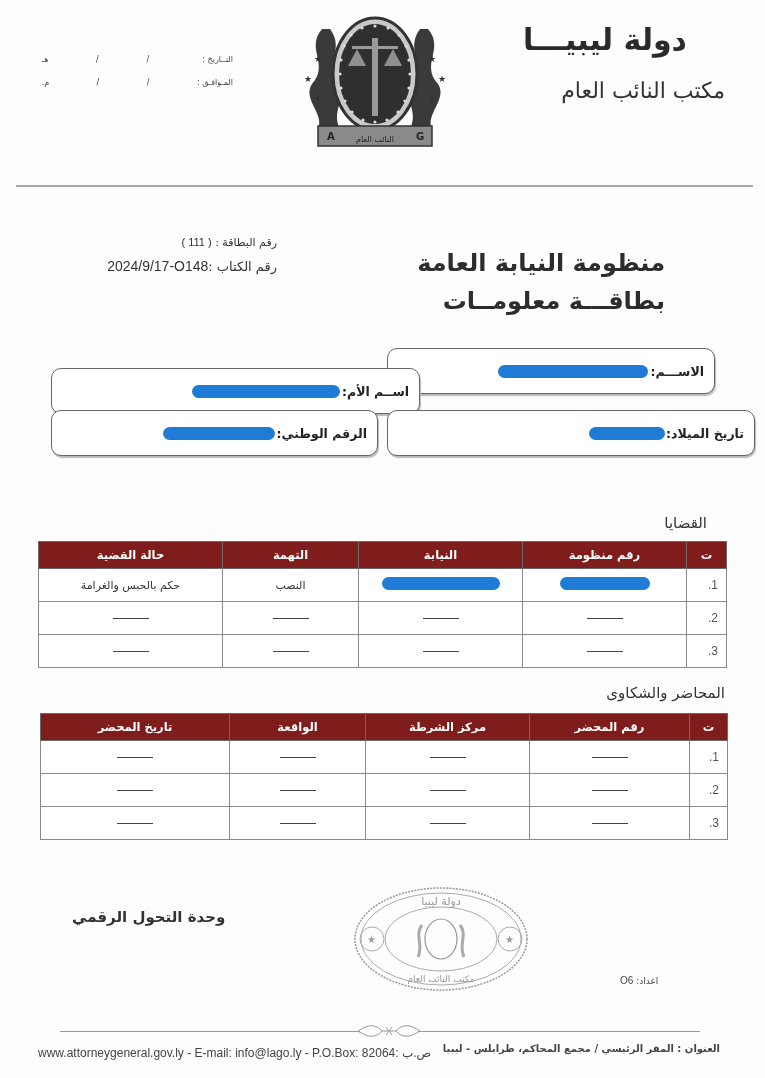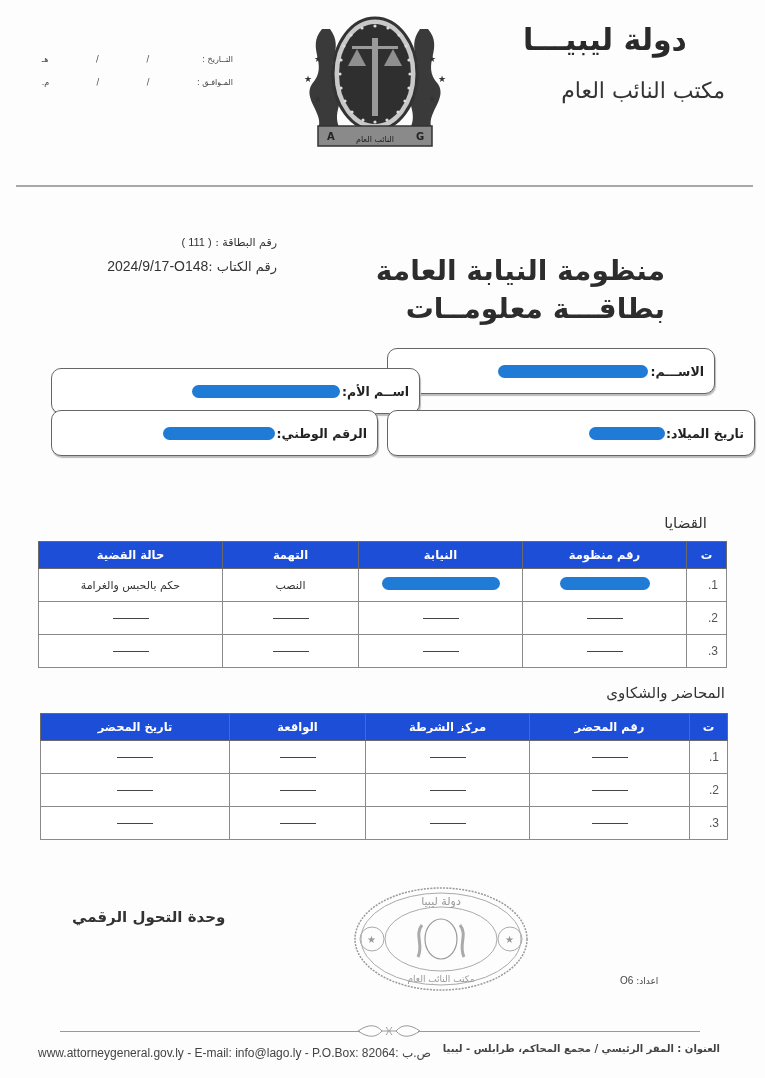--- a/index.html
+++ b/index.html
@@ -26,34 +26,34 @@
 
   .hr-top { left:16px; right:12px; top:185px; height:0; border-top:2px solid #a8a8ac; }
 
   
   .meta { left:62px; top:236px; width:215px; font-size:11px; color:#333; direction:rtl; text-align:right; }
   .meta .l1 { height:22px; }
   .meta .l2 { height:30px; font-size:11.5px; }
   .meta .l3 { font-size:14px; }
   .meta .num { font-family:"Liberation Sans", sans-serif; }
 
-  .sys-title { right:100px; top:252px; font-size:28px; font-weight:bold; direction:rtl; color:#2d2d2d; line-height:38px; }
+  .sys-title { right:100px; top:244px; font-size:24px; font-weight:bold; direction:rtl; color:#2d2d2d; line-height:38px; }
 
   
   .pbox { position:absolute; border:1.5px solid #666; border-radius:10px; height:46px; background:#fff;
     box-shadow:1px 2px 1px #bbb; display:flex; direction:rtl; align-items:center; padding-right:10px; box-sizing:border-box; }
   .pbox .plbl { font-size:12.5px; font-weight:bold; color:#222; white-space:nowrap; }
   .redact { background:#1f7bd6; border-radius:10px; height:13px; display:inline-block; }
 
   
   .sec-lbl { font-size:15px; color:#333; direction:rtl; }
 
   
   table.dt { position:absolute; border-collapse:collapse; direction:rtl; font-size:11px; }
-  table.dt th { background:#1d4ed8; color:#fff; font-weight:bold; height:24px; border:1.5px solid #6a6a6a; font-size:11.5px; }
+  table.dt th { background:#7f1d1d; color:#fff; font-weight:bold; height:24px; border:1.5px solid #6a6a6a; font-size:11.5px; }
   table.dt td { height:30px; border:1.5px solid #8a8a8a; text-align:center; background:#fff; color:#333; }
   table.dt td.idx { text-align:right; padding-right:8px; font-family:"Liberation Sans", sans-serif; font-size:12px; color:#555; }
   .dash { display:inline-block; width:36px; border-top:1.5px solid #444; vertical-align:middle; }
 
   .unit { left:72px; top:908px; font-size:15px; font-weight:bold; direction:rtl; color:#333; }
   .stamp { left:352px; top:885px; width:178px; height:108px; }
   .prep { left:620px; top:975px; font-size:9px; color:#444; direction:rtl; }
 
   .hr-bot { left:60px; top:1031px; width:300px; border-top:1px solid #999; }
   .hr-bot2 { left:418px; top:1031px; width:282px; border-top:1px solid #999; }

